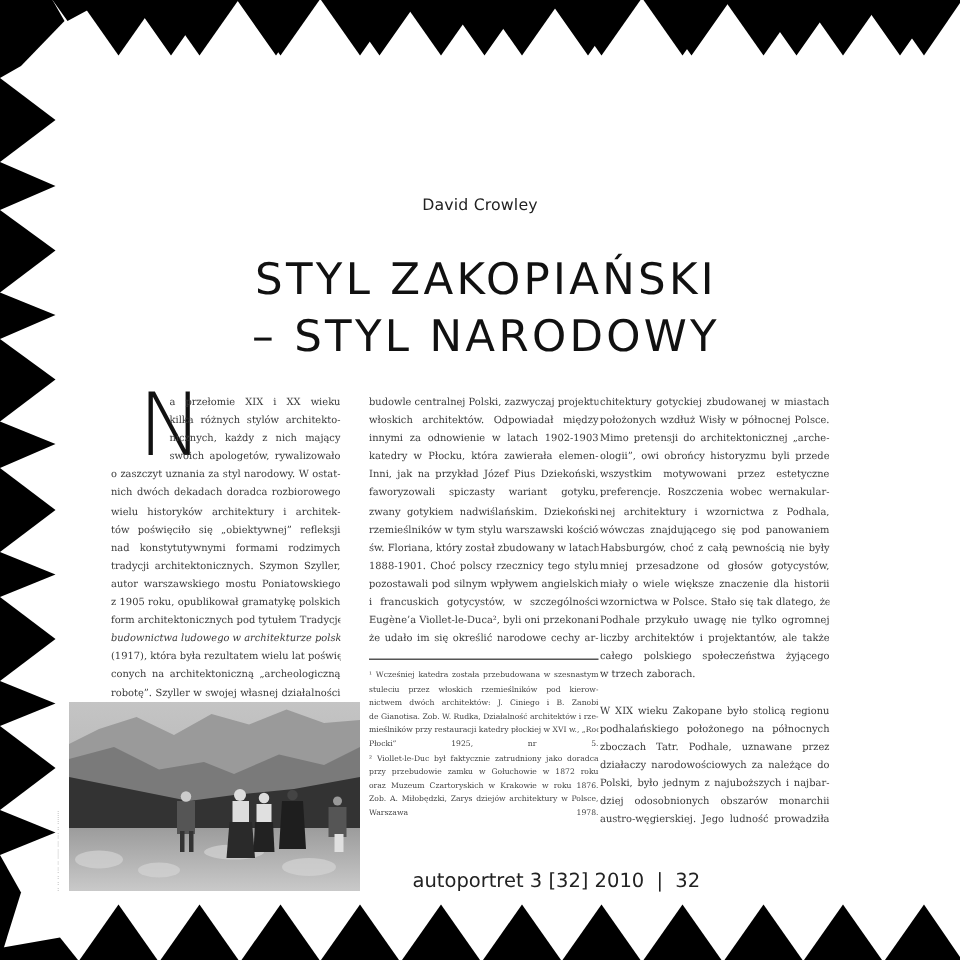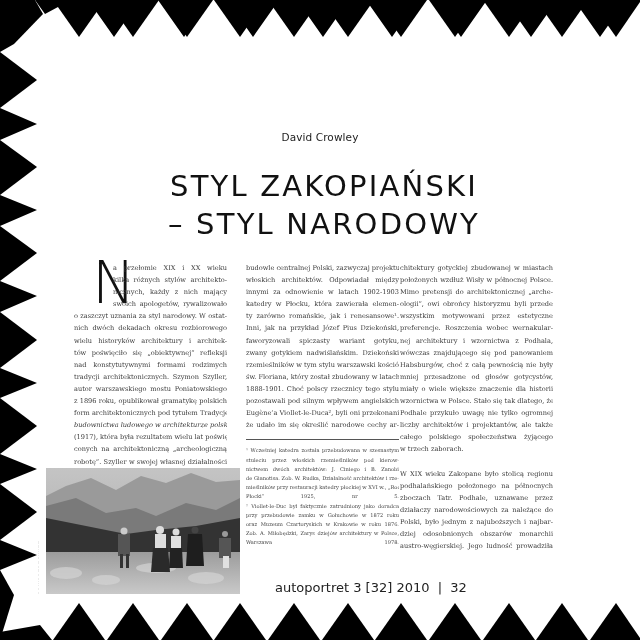--- a/index.html
+++ b/index.html
@@ -125,49 +125,49 @@
 </h1>
 
 <div class="dropcap">N</div>
 
 <div class="col col1">
   <span class="line indent">a przełomie XIX i XX wieku</span>
   <span class="line indent">kilka różnych stylów architekto-</span>
   <span class="line indent">nicznych, każdy z nich mający</span>
   <span class="line indent">swoich apologetów, rywalizowało</span>
   <span class="line">o zaszczyt uznania za styl narodowy. W ostat-</span>
-  <span class="line">nich dwóch dekadach okresu rozbiorowego</span>
+  <span class="line">nich dwóch dekadach doradca rozbiorowego</span>
   <span class="line">wielu historyków architektury i architek-</span>
   <span class="line">tów poświęciło się „obiektywnej” refleksji</span>
   <span class="line">nad konstytutywnymi formami rodzimych</span>
   <span class="line">tradycji architektonicznych. Szymon Szyller,</span>
   <span class="line">autor warszawskiego mostu Poniatowskiego</span>
-  <span class="line">z 1896 roku, opublikował gramatykę polskich</span>
+  <span class="line">z 1905 roku, opublikował gramatykę polskich</span>
   <span class="line italic-tail">form architektonicznych pod tytułem Tradycje</span>
   <span class="line italic">budownictwa ludowego w architekturze polskiej</span>
   <span class="line">(1917), która była rezultatem wielu lat poświę-</span>
   <span class="line">conych na architektoniczną „archeologiczną</span>
   <span class="line">robotę”. Szyller w swojej własnej działalności</span>
   <span class="line">projektowej preferował styl renesansowy, jaki</span>
   <span class="line">reprezentują szesnasto- i siedemnastowieczne</span>
 </div>
 
 <div class="col col2">
   <span class="line">budowle centralnej Polski, zazwyczaj projektu</span>
   <span class="line">włoskich architektów. Odpowiadał między</span>
   <span class="line">innymi za odnowienie w latach 1902-1903</span>
   <span class="line">katedry w Płocku, która zawierała elemen-</span>
-  <span class="line">ty zarówno romańskie, jak i renesansowe¹.</span>
   <span class="line">Inni, jak na przykład Józef Pius Dziekoński,</span>
   <span class="line">faworyzowali spiczasty wariant gotyku,</span>
   <span class="line">zwany gotykiem nadwiślańskim. Dziekoński</span>
   <span class="line">rzemieślników w tym stylu warszawski kościół</span>
   <span class="line">św. Floriana, który został zbudowany w latach</span>
   <span class="line">1888-1901. Choć polscy rzecznicy tego stylu</span>
   <span class="line">pozostawali pod silnym wpływem angielskich</span>
+  <span class="line">i francuskich gotycystów, w szczególności</span>
   <span class="line">Eugène’a Viollet-le-Duca², byli oni przekonani,</span>
   <span class="line">że udało im się określić narodowe cechy ar-</span>
   <div class="footnote-rule"></div>
   <div class="footnotes">
     <span class="line">¹ Wcześniej katedra została przebudowana w szesnastym</span>
     <span class="line">stuleciu przez włoskich rzemieślników pod kierow-</span>
     <span class="line">nictwem dwóch architektów: J. Ciniego i B. Zanobi</span>
     <span class="line">de Gianotisa. Zob. W. Rudka, Działalność architektów i rze-</span>
     <span class="line">mieślników przy restauracji katedry płockiej w XVI w., „Roczny</span>
     <span class="line">Płocki” 1925, nr 5.</span>

